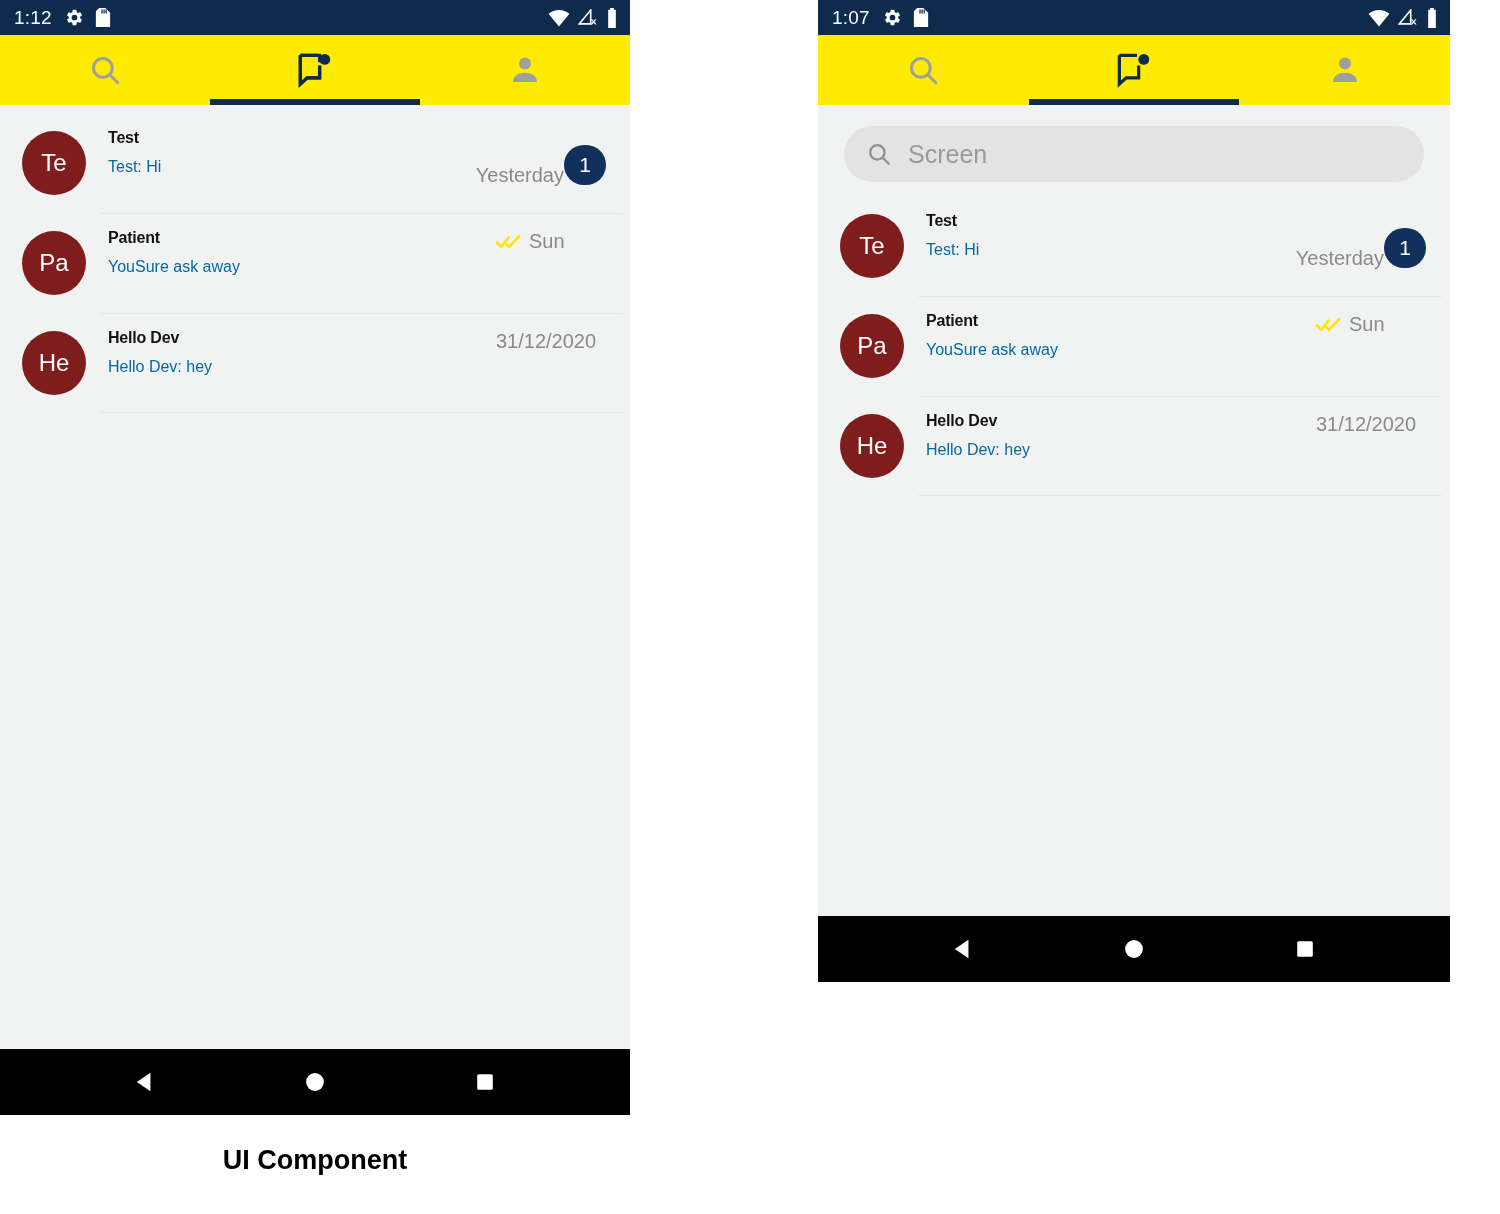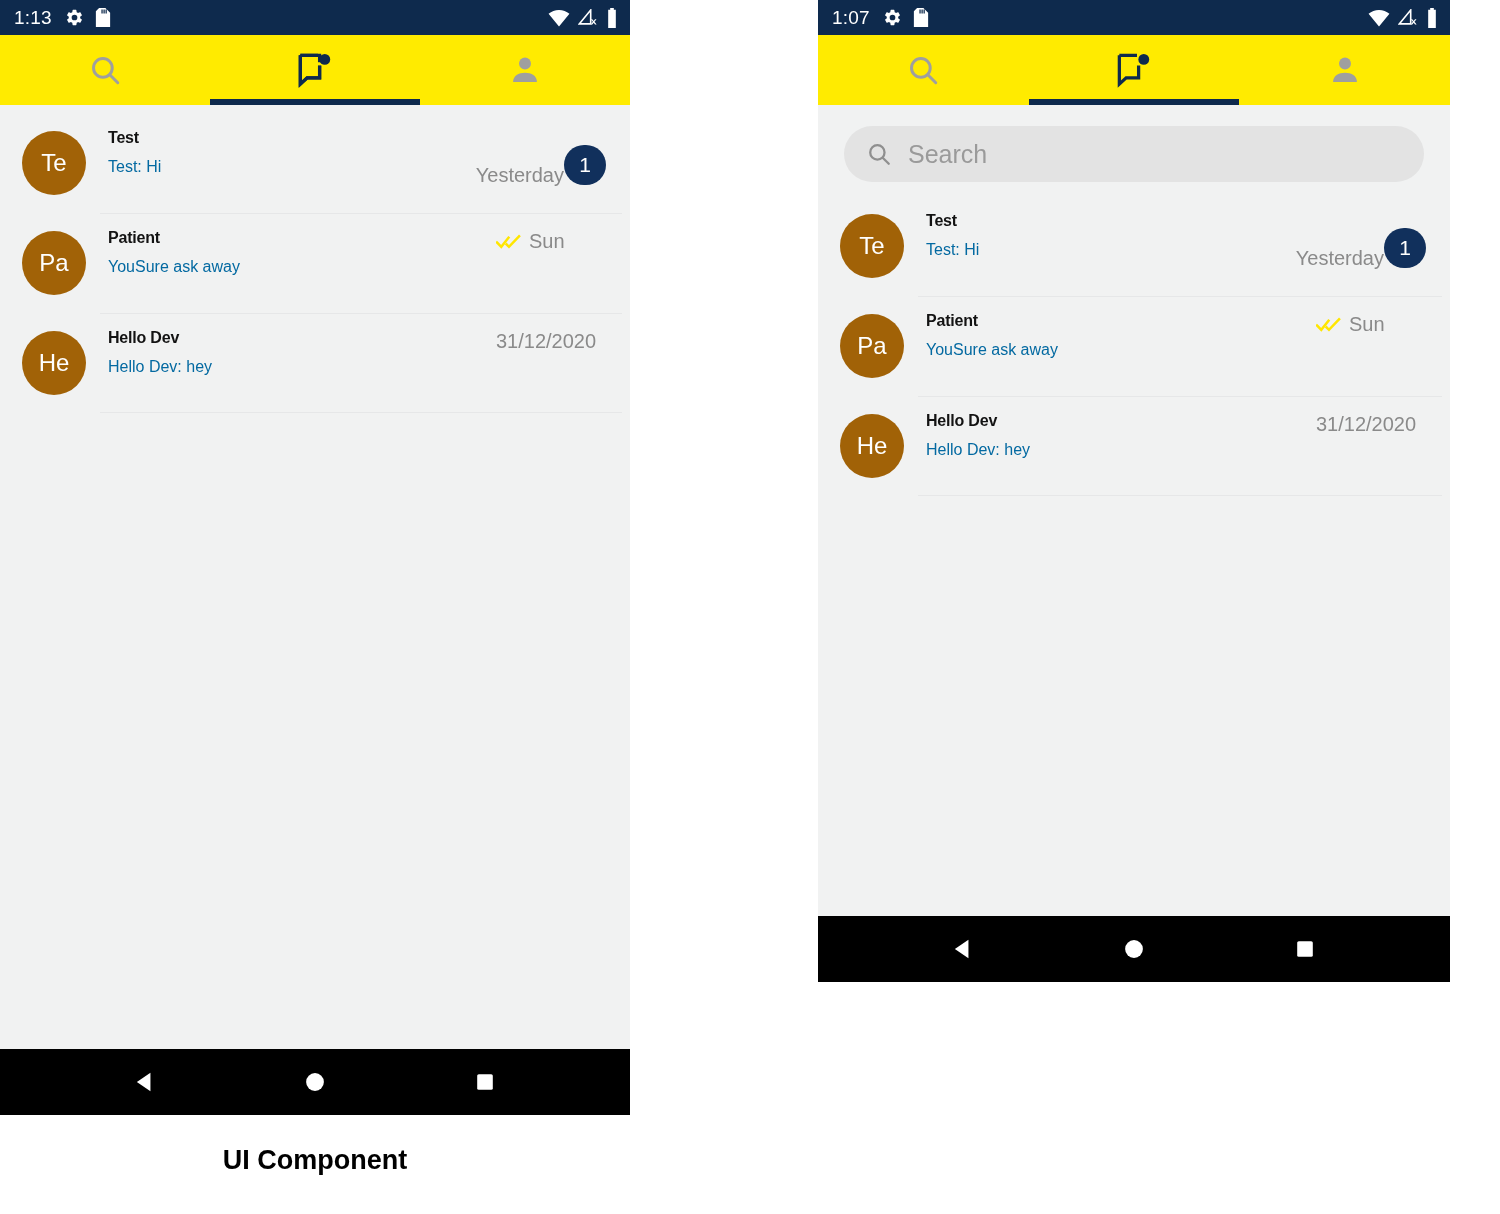--- a/index.html
+++ b/index.html
@@ -155,21 +155,21 @@
     right: 8px;
     bottom: 0;
     height: 1px;
     background: #e6e7e8;
   }
 
   .avatar {
     width: 64px;
     height: 64px;
     border-radius: 50%;
-    background: #a16207;
+    background: #7f1d1d;
     color: #ffffff;
     display: flex;
     align-items: center;
     justify-content: center;
     font-size: 24px;
     flex: none;
     margin-top: 6px;
   }
 
   .conv-main {
@@ -261,21 +261,21 @@
   .caption-right { left: 818px; width: 632px; }
 </style>
 </head>
 <body>
 
 <div class="stage">
 
   <div class="phone phone-left">
 
     <div class="statusbar">
-      <span class="sb-time">1:13</span>
+      <span class="sb-time">1:12</span>
       <span class="sb-left-icons">
         <svg class="sb-icon" width="19" height="19" viewBox="0 0 24 24" fill="#ffffff">
             <path d="M19.14 12.94a7.07 7.07 0 000-1.88l2.03-1.58a.5.5 0 00.12-.64l-1.92-3.32a.5.5 0 00-.6-.22l-2.39.96a7.03 7.03 0 00-1.62-.94l-.36-2.54a.5.5 0 00-.5-.42h-3.84a.5.5 0 00-.5.42l-.36 2.54c-.58.24-1.12.56-1.62.94l-2.39-.96a.5.5 0 00-.6.22L2.67 8.84a.5.5 0 00.12.64l2.03 1.58a7.07 7.07 0 000 1.88l-2.03 1.58a.5.5 0 00-.12.64l1.92 3.32c.13.22.39.3.6.22l2.39-.96c.5.38 1.04.7 1.62.94l.36 2.54c.04.24.25.42.5.42h3.84c.25 0 .46-.18.5-.42l.36-2.54c.58-.24 1.12-.56 1.62-.94l2.39.96c.21.08.47 0 .6-.22l1.92-3.32a.5.5 0 00-.12-.64l-2.03-1.58zM12 15.6A3.6 3.6 0 1112 8.4a3.6 3.6 0 010 7.2z"></path>
           </svg>
         <svg class="sb-icon" width="16" height="19" viewBox="0 0 18 24" fill="#ffffff">
             <path d="M4 0h8l6 6v18H0V4L4 0zm3 2v5h1.6V2H7zm2.6 0v5h1.6V2H9.6zm2.6 0v5h1.6V2h-1.6z"></path>
           </svg>
       </span>
       <span class="sb-spacer"></span>
       <span class="sb-right-icons">
@@ -442,21 +442,21 @@
 
     <div class="content">
 
 
       <div class="search-wrap">
         <div class="searchbar">
           <svg width="26" height="26" viewBox="0 0 24 24" fill="none" stroke="#8f8f8f" stroke-width="2.1" stroke-linecap="round">
               <circle cx="10.5" cy="10.5" r="6.6"></circle>
               <line x1="15.4" y1="15.4" x2="21" y2="21"></line>
             </svg>
-          <span class="search-placeholder">Search</span>
+          <span class="search-placeholder">Screen</span>
         </div>
       </div>
 
       <div class="conv-list with-search">
 
         <div class="conv-row">
           <div class="avatar">
               <span>Te</span>
             </div>
           <div class="conv-main">

